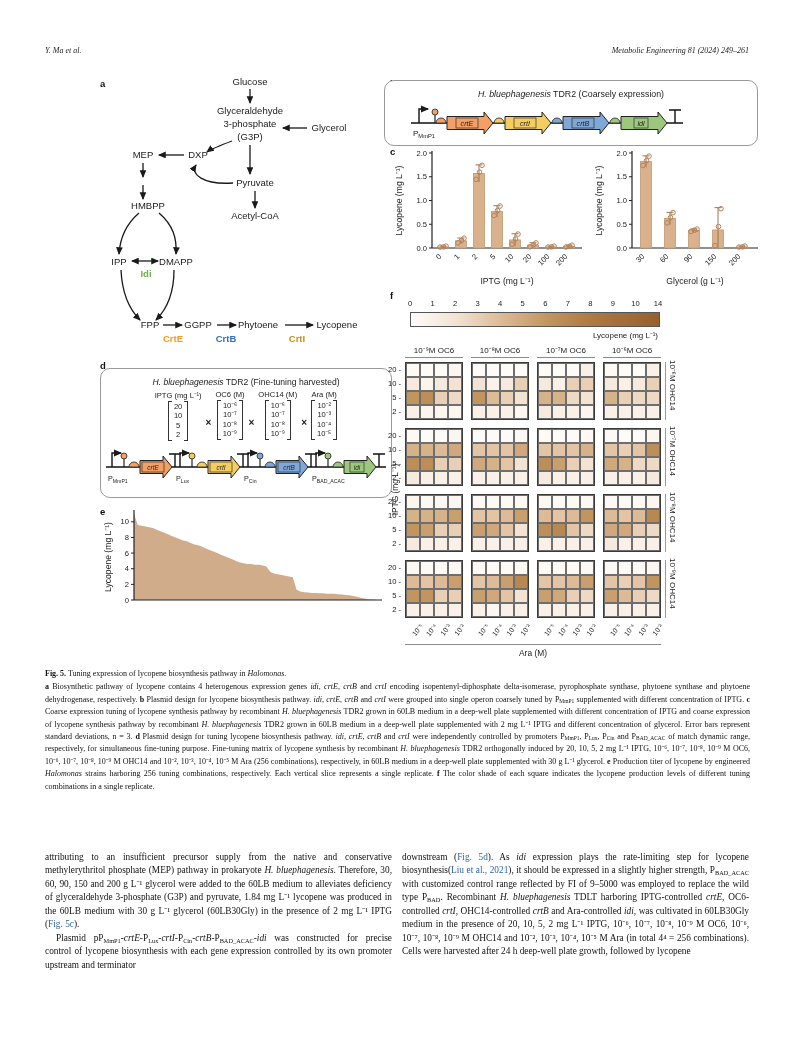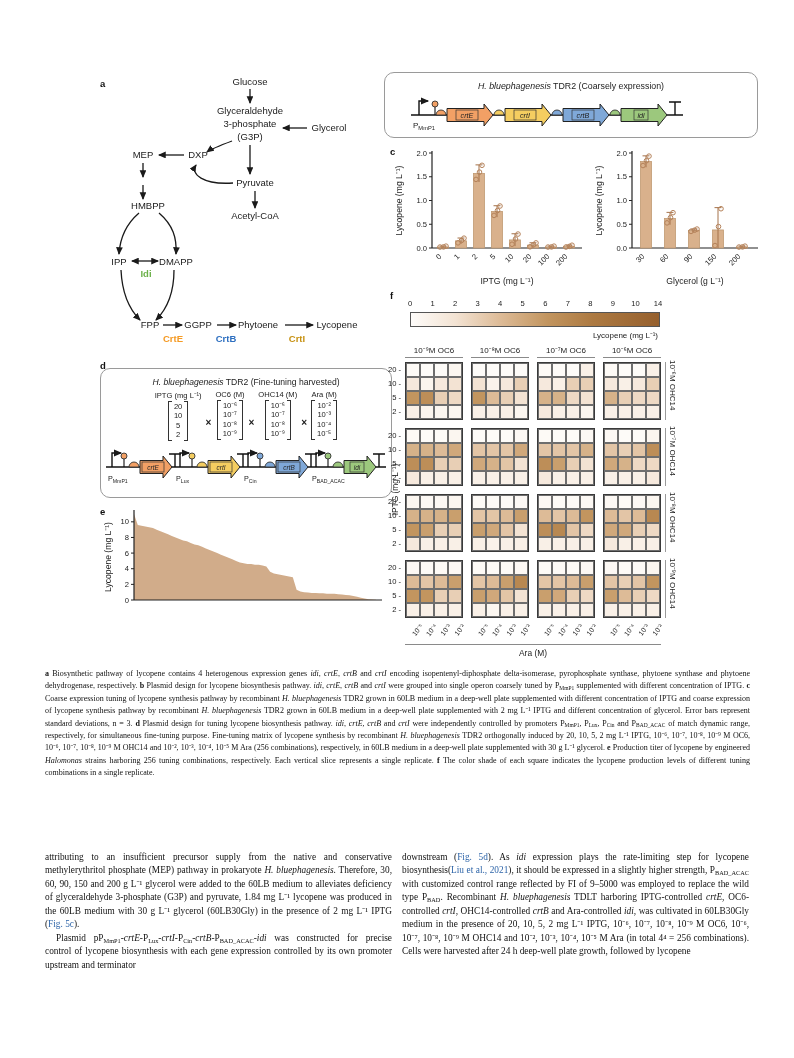--- a/index.html
+++ b/index.html
@@ -47,20 +47,24 @@
   .seg-b{font-weight:bold;}
   .seg-sub{font-size:68%;position:relative;top:0.28em;}
   .seg-lnk{color:#2d64a8;}
   svg text{font-family:"Liberation Sans",sans-serif;}
 </style>
 </head>
 <body>
 
 <div class="page">
 
+  <div class="hdr">
+    <span>Y. Ma et al.</span>
+    <span>Metabolic Engineering 81 (2024) 249–261</span>
+  </div>
 
   <div class="fig">
     <span class="pletter" style="left:100px;top:12px">a</span>
     <span class="pletter" style="left:390px;top:12px">b</span>
     <span class="pletter" style="left:390px;top:80px">c</span>
     <span class="pletter" style="left:100px;top:294px">d</span>
     <span class="pletter" style="left:100px;top:440px">e</span>
     <span class="pletter" style="left:390px;top:224px">f</span>
 
     <svg id="pathway-svg" style="position:absolute;left:95px;top:8px" width="300" height="280" viewBox="0 0 300 280">
@@ -108,21 +112,21 @@
           <text x="55" y="254" text-anchor="middle" font-size="9.5" fill="#1a1a1a" font-weight="normal">FPP</text>
           <text x="103" y="254" text-anchor="middle" font-size="9.5" fill="#1a1a1a" font-weight="normal">GGPP</text>
           <text x="163" y="254" text-anchor="middle" font-size="9.5" fill="#1a1a1a" font-weight="normal">Phytoene</text>
           <text x="242" y="254" text-anchor="middle" font-size="9.5" fill="#1a1a1a" font-weight="normal">Lycopene</text>
           <text x="78" y="268" text-anchor="middle" font-size="9.5" fill="#f59a23" font-weight="bold">CrtE</text>
           <text x="131" y="268" text-anchor="middle" font-size="9.5" fill="#2d6fc0" font-weight="bold">CrtB</text>
           <text x="202" y="268" text-anchor="middle" font-size="9.5" fill="#c79112" font-weight="bold">CrtI</text>
         </g>
     </svg>
 
-    <div class="pbox" style="left:384px;top:6px;width:372px;height:64px">
+    <div class="pbox" style="left:384px;top:14px;width:372px;height:64px">
       <svg id="operon-b" width="372" height="64" viewBox="0 0 372 64">
           <defs>
             <marker id="ah" markerWidth="8" markerHeight="8" refX="5.2" refY="2.6" orient="auto">
               <path d="M0,0 L6,2.6 L0,5.2 Z" fill="#1a1a1a"></path>
             </marker>
           </defs>
           <text x="186" y="16" text-anchor="middle" font-size="8.8" fill="#222"><tspan font-style="italic">H. bluephagenesis</tspan><tspan> TDR2 (Coarsely expression)</tspan></text>
           <line x1="26" y1="42" x2="298" y2="42" stroke="#111" stroke-width="1.4"></line>
           <path d="M34,42 L34,28 L43,28" stroke="#111" stroke-width="1.4" fill="none" marker-end="url(#ah)"></path>
           <line x1="50" y1="42" x2="50" y2="33" stroke="#111" stroke-width="1.1"></line>
@@ -707,20 +711,21 @@
         <div class="hm-xlab" style="left:224px;top:334px;width:18px;text-align:right;">10⁻⁴</div>
         <div class="hm-xlab" style="left:238px;top:334px;width:18px;text-align:right;">10⁻³</div>
         <div class="hm-xlab" style="left:252px;top:334px;width:18px;text-align:right;">10⁻²</div>
         <div class="axis-long" style="left:17px;top:356px;width:256px;"></div>
         <div class="f-xlabel" style="left:17px;top:360px;width:256px;">Ara (M)</div>
         <div class="f-ylabel" style="left:-24px;top:196px;width:60px;text-align:center;">IPTG (mg L⁻¹)</div>
       </div>
   </div>
 
   <div class="caption">
+    <div class="cap-title"><span class="seg-b">Fig. 5.</span><span> Tuning expression of lycopene biosynthesis pathway in </span><span class="seg-i">Halomonas</span><span>.</span></div>
     <div class="cap-body"><span class="seg-b">a</span><span> Biosynthetic pathway of lycopene contains 4 heterogenous expression genes </span><span class="seg-i">idi</span><span>, </span><span class="seg-i">crtE</span><span>, </span><span class="seg-i">crtB</span><span> and </span><span class="seg-i">crtI</span><span> encoding isopentenyl-diphosphate delta-isomerase, pyrophosphate synthase, phytoene synthase and phytoene dehydrogenase, respectively. </span><span class="seg-b">b</span><span> Plasmid design for lycopene biosynthesis pathway. </span><span class="seg-i">idi</span><span>, </span><span class="seg-i">crtE</span><span>, </span><span class="seg-i">crtB</span><span> and </span><span class="seg-i">crtI</span><span> were grouped into single operon coarsely tuned by P</span><span class="seg-sub">MmP1</span><span> supplemented with different concentration of IPTG. </span><span class="seg-b">c</span><span> Coarse expression tuning of lycopene synthesis pathway by recombinant </span><span class="seg-i">H. bluephagenesis</span><span> TDR2 grown in 60LB medium in a deep-well plate supplemented with different concentration of IPTG and coarse expression of lycopene synthesis pathway by recombinant </span><span class="seg-i">H. bluephagenesis</span><span> TDR2 grown in 60LB medium in a deep-well plate supplemented with 2 mg L⁻¹ IPTG and different concentration of glycerol. Error bars represent standard deviations, n = 3. </span><span class="seg-b">d</span><span> Plasmid design for tuning lycopene biosynthesis pathway. </span><span class="seg-i">idi</span><span>, </span><span class="seg-i">crtE</span><span>, </span><span class="seg-i">crtB</span><span> and </span><span class="seg-i">crtI</span><span> were independently controlled by promoters P</span><span class="seg-sub">MmP1</span><span>, P</span><span class="seg-sub">Lux</span><span>, P</span><span class="seg-sub">Cin</span><span> and P</span><span class="seg-sub">BAD_ACAC</span><span> of match dynamic range, respectively, for simultaneous fine-tuning purpose. Fine-tuning matrix of lycopene synthesis by recombinant </span><span class="seg-i">H. bluephagenesis</span><span> TDR2 orthogonally induced by 20, 10, 5, 2 mg L⁻¹ IPTG, 10⁻⁶, 10⁻⁷, 10⁻⁸, 10⁻⁹ M OC6, 10⁻⁶, 10⁻⁷, 10⁻⁸, 10⁻⁹ M OHC14 and 10⁻², 10⁻³, 10⁻⁴, 10⁻⁵ M Ara (256 combinations), respectively, in 60LB medium in a deep-well plate supplemented with 30 g L⁻¹ glycerol. </span><span class="seg-b">e</span><span> Production titer of lycopene by engineered </span><span class="seg-i">Halomonas</span><span> strains harboring 256 tuning combinations, respectively. Each vertical slice represents a single replicate. </span><span class="seg-b">f</span><span> The color shade of each square indicates the lycopene production levels of different tuning combinations in a single replicate.</span></div>
   </div>
 
   <div class="col left">
     <p><span>attributing to an insufficient precursor supply from the native and conservative methylerythritol phosphate (MEP) pathway in prokaryote </span><span class="seg-i">H. bluephagenesis</span><span>. Therefore, 30, 60, 90, 150 and 200 g L⁻¹ glycerol were added to the 60LB medium to alleviates deficiency of glyceraldehyde 3-phosphate (G3P) and pyruvate, 1.84 mg L⁻¹ lycopene was produced in the 60LB medium with 30 g L⁻¹ glycerol (60LB30Gly) in the presence of 2 mg L⁻¹ IPTG (</span><span class="seg-lnk">Fig. 5c</span><span>).</span></p>
     <p class="ind"><span>Plasmid pP</span><span class="seg-sub">MmP1</span><span>-</span><span class="seg-i">crtE</span><span>-P</span><span class="seg-sub">Lux</span><span>-</span><span class="seg-i">crtI</span><span>-P</span><span class="seg-sub">Cin</span><span>-</span><span class="seg-i">crtB</span><span>-P</span><span class="seg-sub">BAD_ACAC</span><span>-</span><span class="seg-i">idi</span><span> was constructed for precise control of lycopene biosynthesis with each gene expression controlled by its own promoter upstream and terminator</span></p>
   </div>
   <div class="col right">
     <p><span>downstream (</span><span class="seg-lnk">Fig. 5d</span><span>). As </span><span class="seg-i">idi</span><span> expression plays the rate-limiting step for lycopene biosynthesis(</span><span class="seg-lnk">Liu et al., 2021</span><span>), it should be expressed in a slightly higher strength, P</span><span class="seg-sub">BAD_ACAC</span><span> with customized control range reflected by FI of 9–5000 was employed to replace the wild type P</span><span class="seg-sub">BAD</span><span>. Recombinant </span><span class="seg-i">H. bluephagenesis</span><span> TDLT harboring IPTG-controlled </span><span class="seg-i">crtE</span><span>, OC6-controlled </span><span class="seg-i">crtI</span><span>, OHC14-controlled </span><span class="seg-i">crtB</span><span> and Ara-controlled </span><span class="seg-i">idi</span><span>, was cultivated in 60LB30Gly medium in the presence of 20, 10, 5, 2 mg L⁻¹ IPTG, 10⁻⁶, 10⁻⁷, 10⁻⁸, 10⁻⁹ M OC6, 10⁻⁶, 10⁻⁷, 10⁻⁸, 10⁻⁹ M OHC14 and 10⁻², 10⁻³, 10⁻⁴, 10⁻⁵ M Ara (in total 4⁴ = 256 combinations). Cells were harvested after 24 h deep-well plate growth, followed by lycopene</span></p>
   </div>

